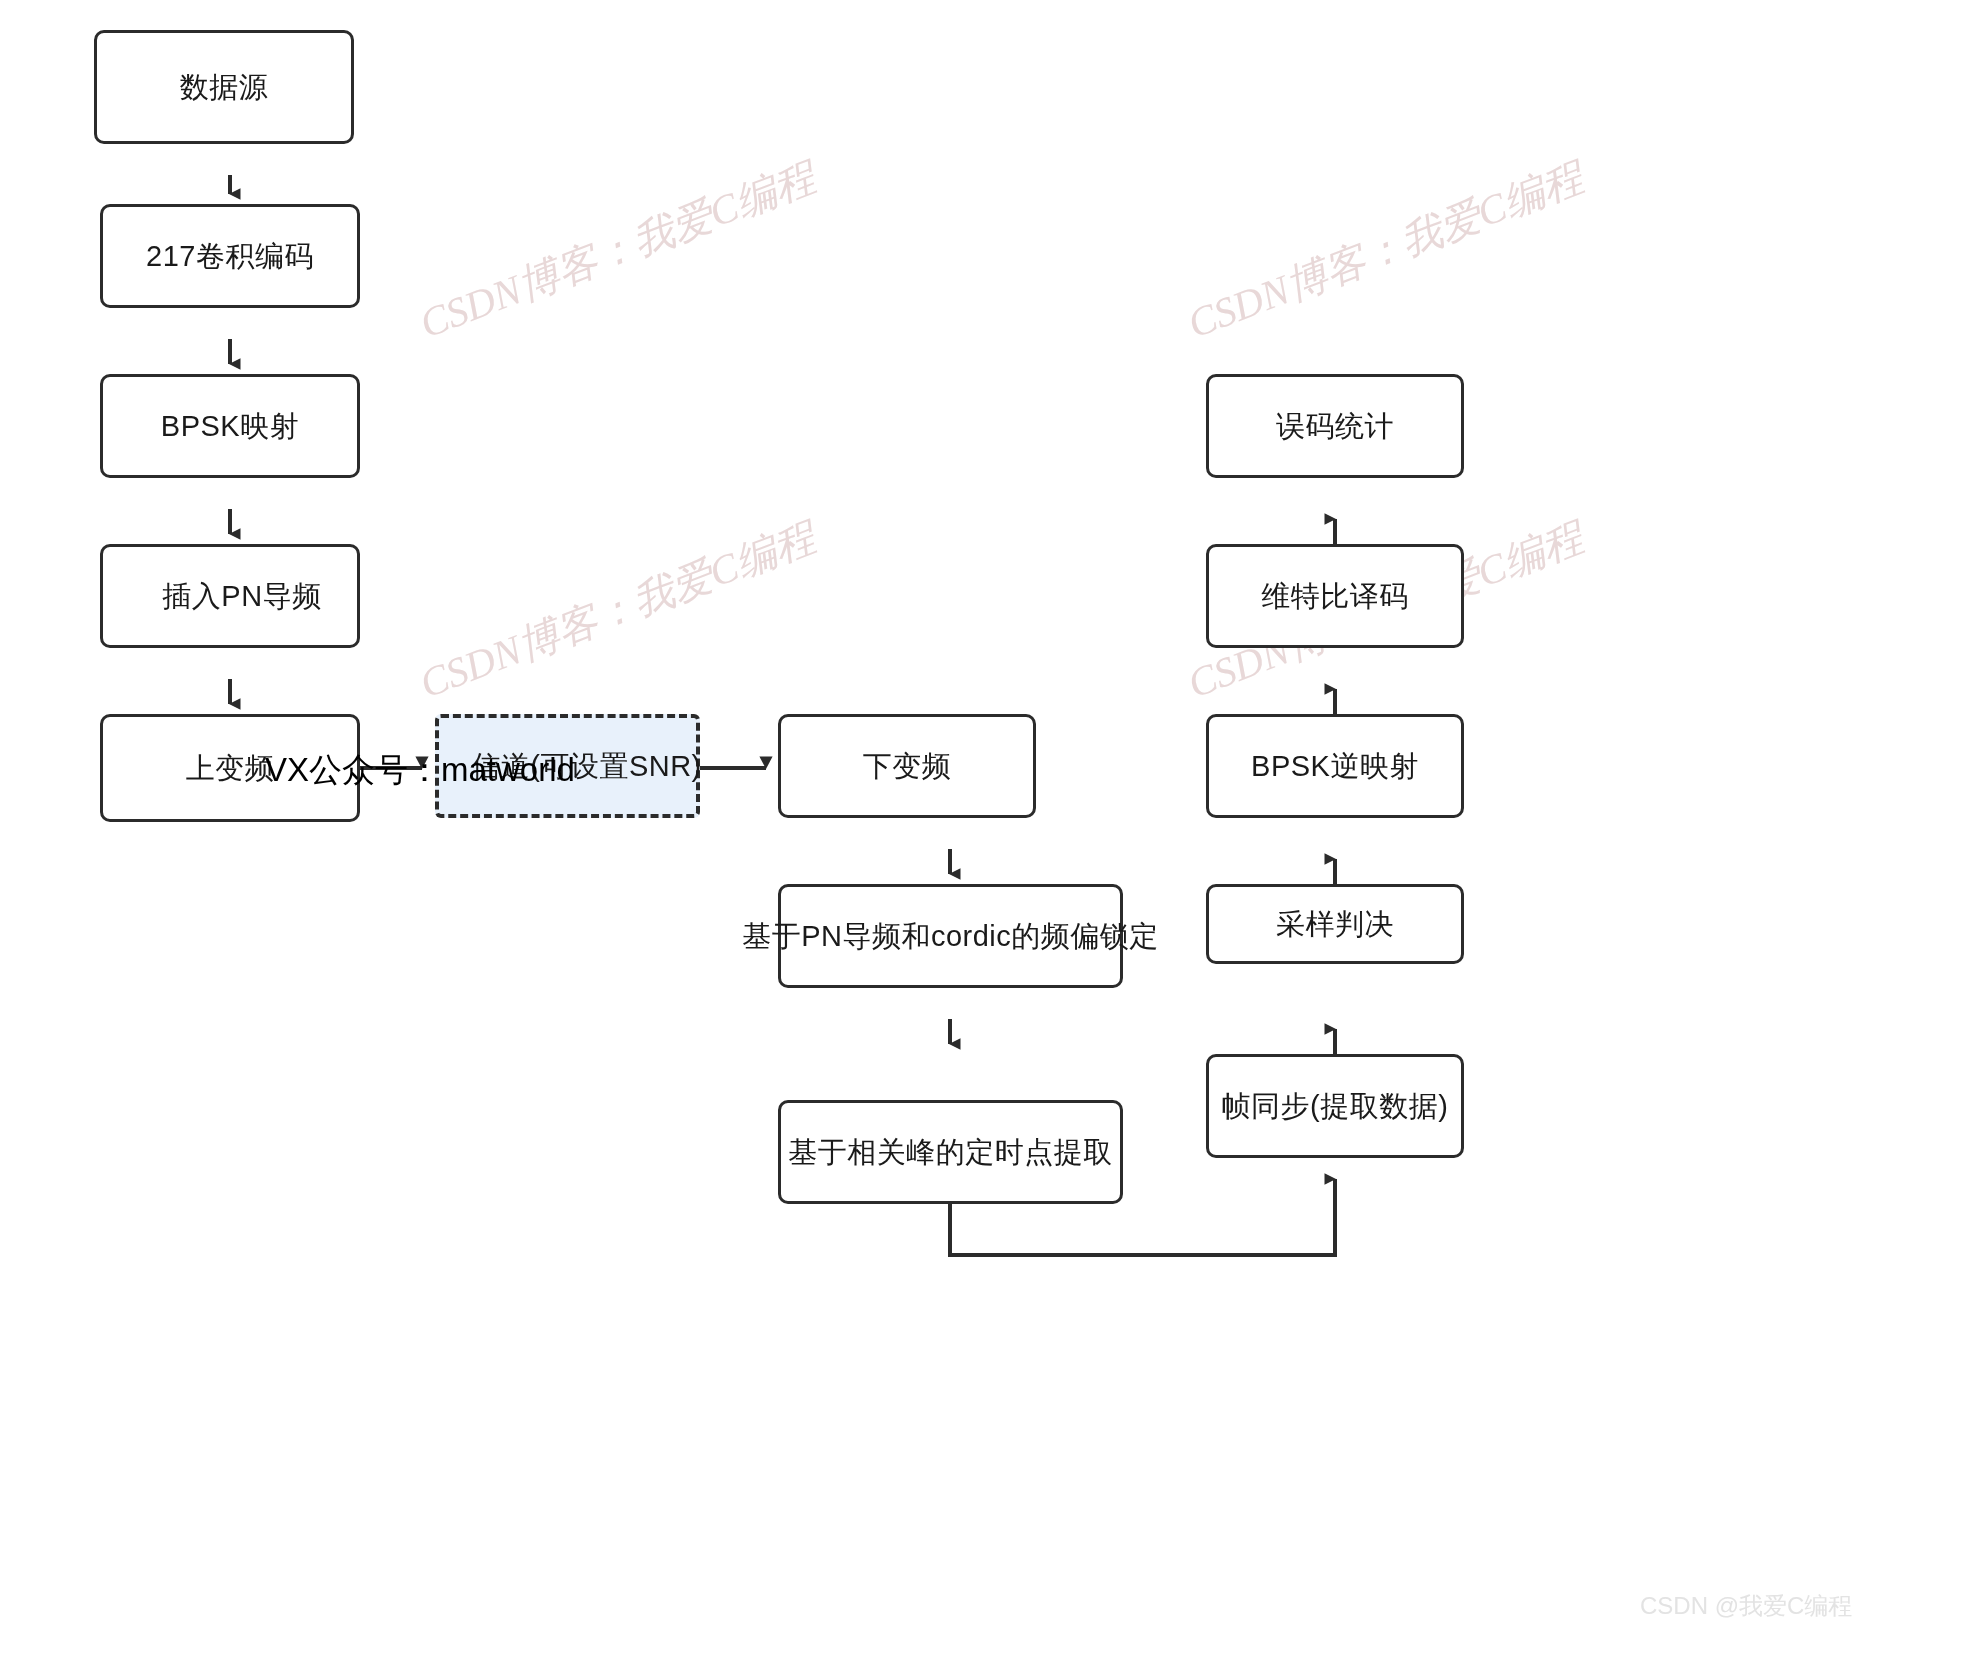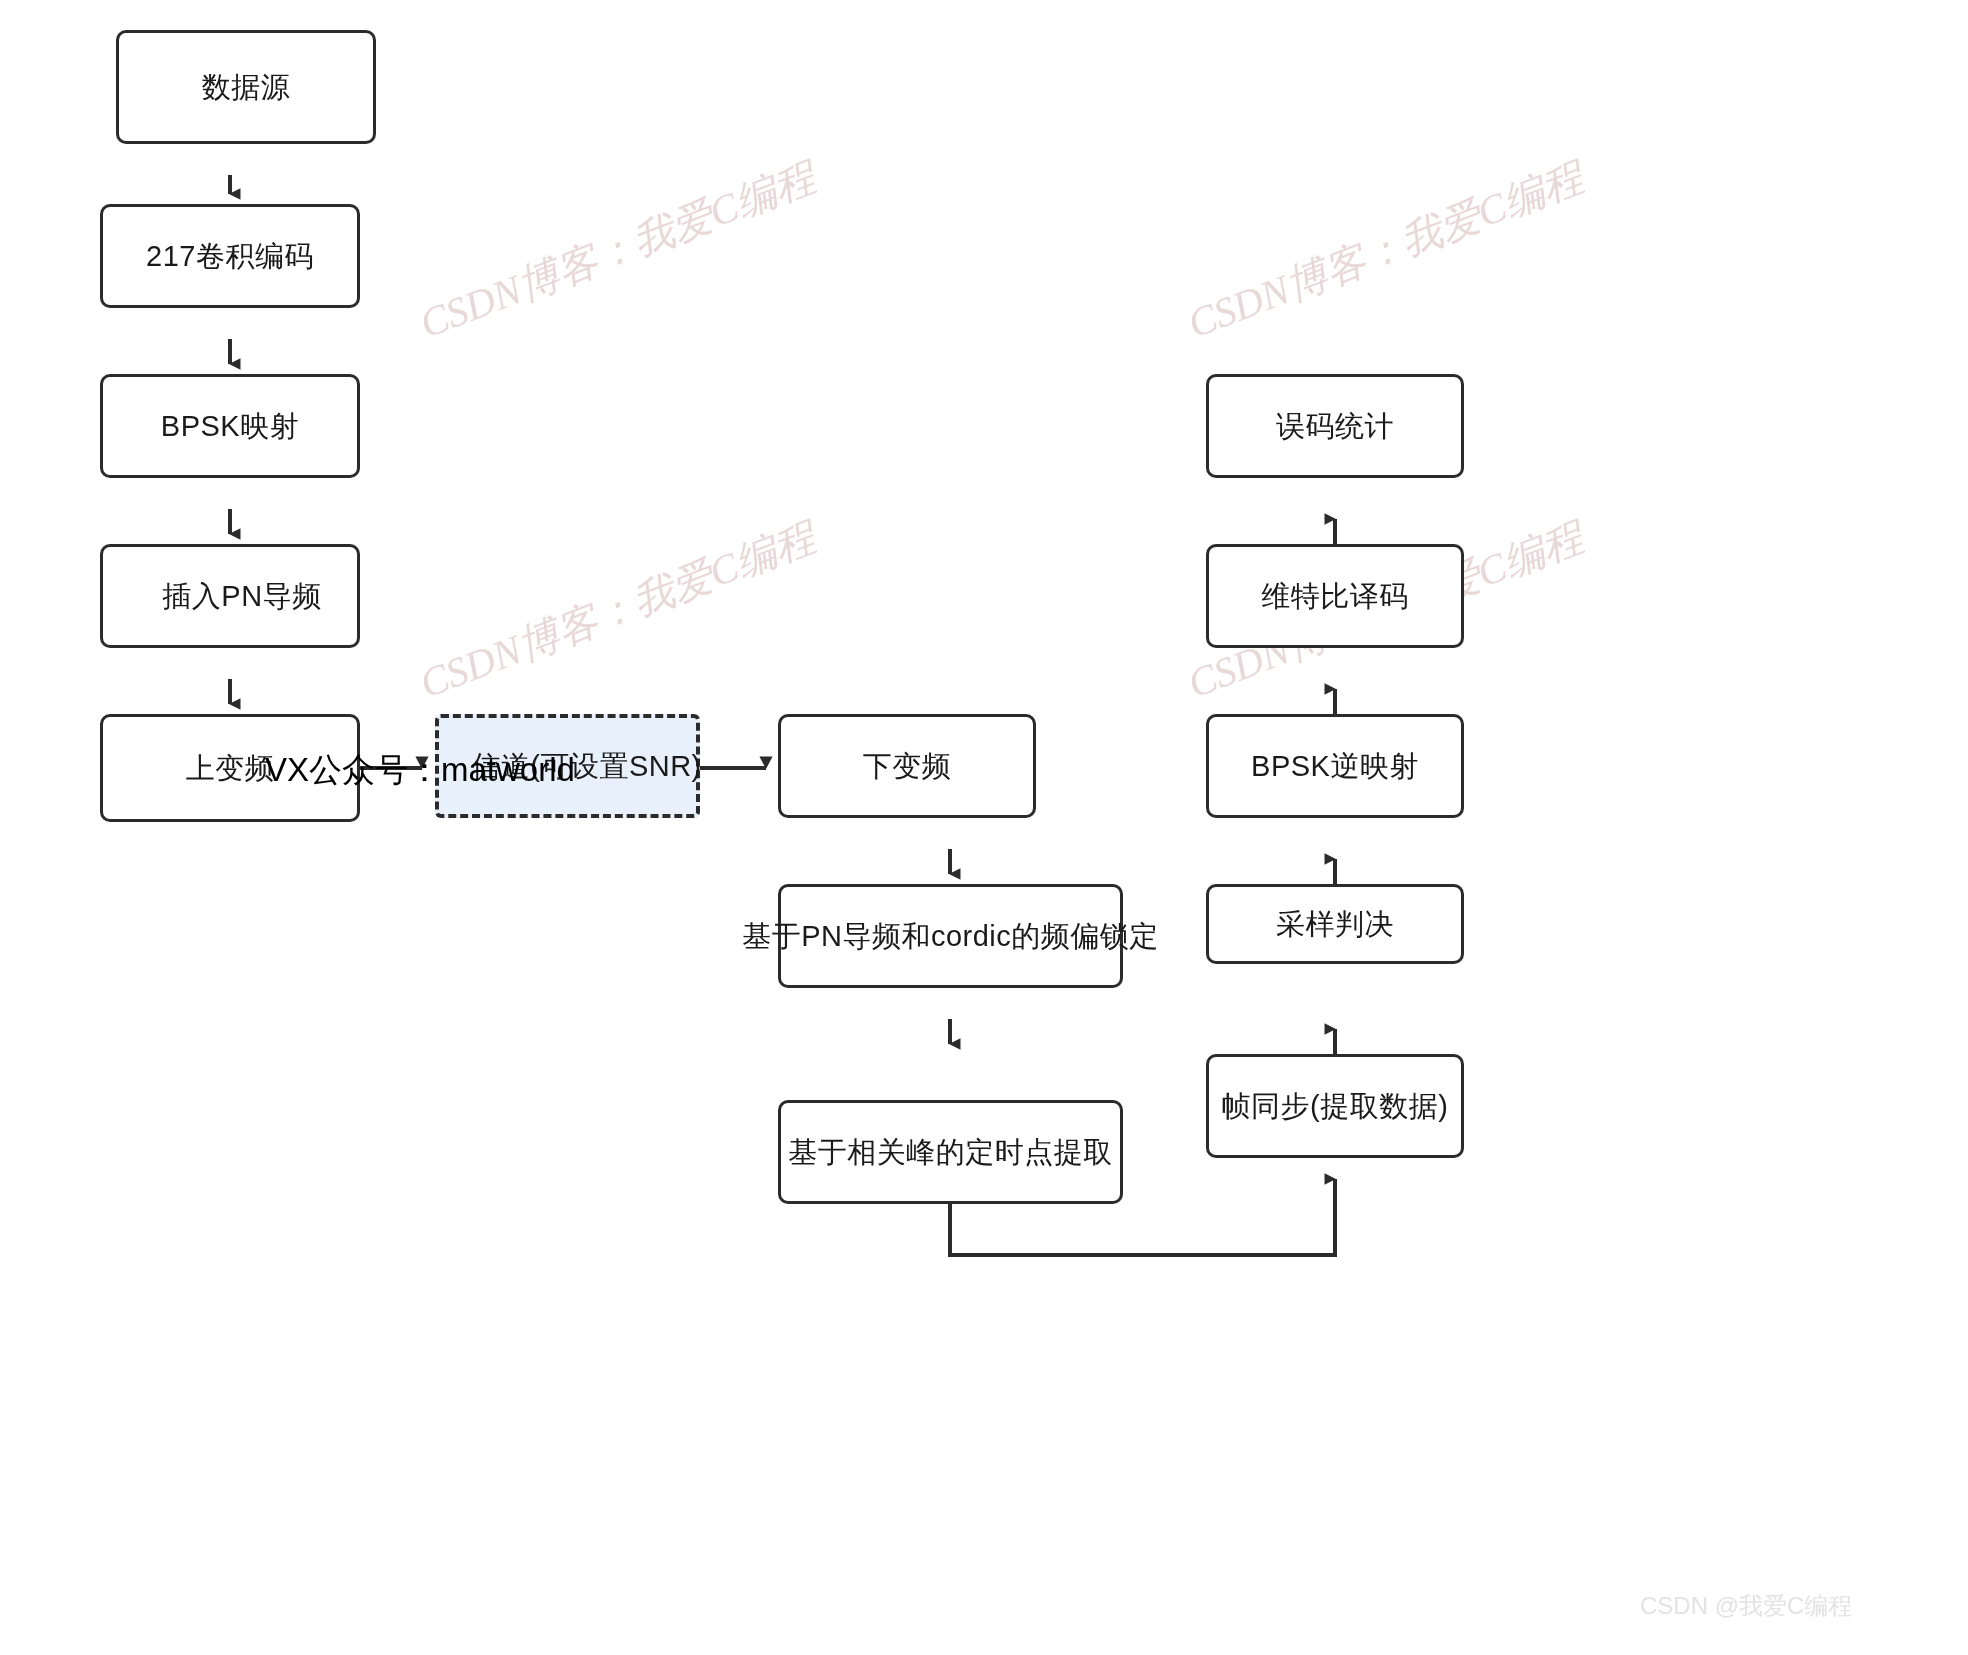--- a/index.html
+++ b/index.html
@@ -112,21 +112,21 @@
 
       <path d="M950,1189 L950,1255 L1335,1255 L1335,1179" marker-end="url(#arrowUp)"></path>
 
       <line x1="1335" y1="1054" x2="1335" y2="1029" marker-end="url(#arrowUp)"></line>
       <line x1="1335" y1="884" x2="1335" y2="859" marker-end="url(#arrowUp)"></line>
       <line x1="1335" y1="714" x2="1335" y2="689" marker-end="url(#arrowUp)"></line>
       <line x1="1335" y1="544" x2="1335" y2="519" marker-end="url(#arrowUp)"></line>
     </g>
   </svg>
 
-  <div class="node" style="left:116px; top:30px;   width:260px; height:114px;">数据源</div>
+  <div class="node" style="left:94px; top:30px;   width:260px; height:114px;">数据源</div>
   <div class="node" style="left:100px; top:204px;  width:260px; height:104px;">217卷积编码</div>
   <div class="node" style="left:100px; top:374px;  width:260px; height:104px;">BPSK映射</div>
   <div class="node" style="left:100px; top:544px;  width:260px; height:104px;padding-left:24px;">插入PN导频</div>
   <div class="node" style="left:100px; top:714px;  width:260px; height:108px;">上变频</div>
 
   <div class="node channel" style="left:435px; top:714px;  width:265px; height:104px;padding-left:38px;">信道(可设置SNR)</div>
 
   <div class="node" style="left:778px; top:714px;  width:258px; height:104px;">下变频</div>
   <div class="node" style="left:778px; top:884px;  width:345px; height:104px;">基于PN导频和cordic的频偏锁定</div>
   <div class="node" style="left:778px; top:1100px; width:345px; height:104px;">基于相关峰的定时点提取</div>

